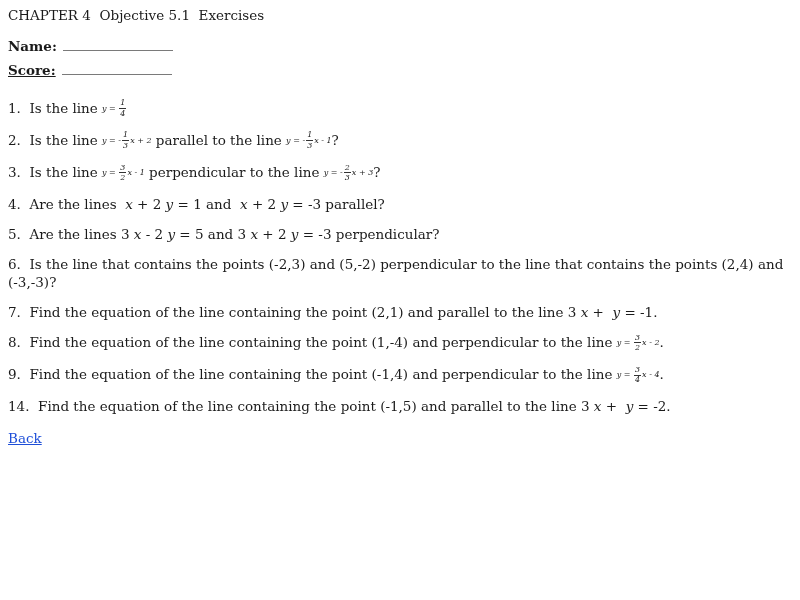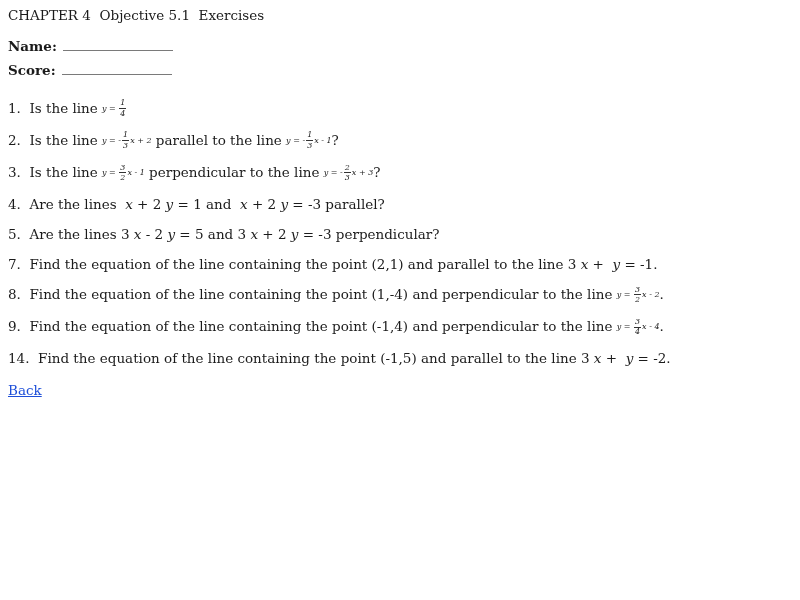--- a/index.html
+++ b/index.html
@@ -12,21 +12,21 @@
   }
   .page { padding: 7px 8px 0 8px; }
 
   .title {
     font-size: 13.5px;
     white-space: pre-wrap;
     margin-bottom: 15px;
   }
 
   .field-row { margin-bottom: 8px; height: 16px; }
-  .field-row.score-row { margin-bottom: 21px; }
+  .field-row.score-row { margin-bottom: 21px; text-decoration: underline; }
   .field-label { font-weight: bold; font-size: 13.5px; }
   .blank-line {
     display: inline-block;
     width: 110px;
     height: 13px;
     margin-left: 6px;
     border-bottom: 1px solid #7a7a7a;
     vertical-align: baseline;
   }
 
@@ -80,20 +80,21 @@
   <div class="field-row score-row">
     <span class="field-label">Score:</span><span class="blank-line"></span>
   </div>
 
   <div id="questions">
       <div class="question has-math"><span class="qnum">1.  </span><span class="qtext">Is the line </span><span class="math"><span class="mpre">y = </span><span class="frac"><span class="fnum">1</span><span class="fden">4</span></span></span></div>
       <div class="question has-math"><span class="qnum">2.  </span><span class="qtext">Is the line </span><span class="math"><span class="mpre">y = -</span><span class="frac"><span class="fnum">1</span><span class="fden">3</span></span><span class="mpost">x + 2</span></span><span class="qtext"> parallel to the line </span><span class="math"><span class="mpre">y = -</span><span class="frac"><span class="fnum">1</span><span class="fden">3</span></span><span class="mpost">x - 1</span></span><span class="qtext">?</span></div>
       <div class="question has-math"><span class="qnum">3.  </span><span class="qtext">Is the line </span><span class="math"><span class="mpre">y = </span><span class="frac"><span class="fnum">3</span><span class="fden">2</span></span><span class="mpost">x - 1</span></span><span class="qtext"> perpendicular to the line </span><span class="math"><span class="mpre">y = -</span><span class="frac"><span class="fnum">2</span><span class="fden">3</span></span><span class="mpost">x + 3</span></span><span class="qtext">?</span></div>
       <div class="question"><span class="qnum">4.  </span><span class="qtext">Are the lines  </span><span class="qvar">x</span><span class="qtext"> + 2 </span><span class="qvar">y</span><span class="qtext"> = 1 and  </span><span class="qvar">x</span><span class="qtext"> + 2 </span><span class="qvar">y</span><span class="qtext"> = -3 parallel?</span></div>
       <div class="question"><span class="qnum">5.  </span><span class="qtext">Are the lines 3 </span><span class="qvar">x</span><span class="qtext"> - 2 </span><span class="qvar">y</span><span class="qtext"> = 5 and 3 </span><span class="qvar">x</span><span class="qtext"> + 2 </span><span class="qvar">y</span><span class="qtext"> = -3 perpendicular?</span></div>
+      <div class="question"><span class="qnum">6.  </span><span class="qtext">Is the line that contains the points (-2,3) and (5,-2) perpendicular to the line that contains the points (2,4) and (-3,-3)?</span></div>
       <div class="question"><span class="qnum">7.  </span><span class="qtext">Find the equation of the line containing the point (2,1) and parallel to the line 3 </span><span class="qvar">x</span><span class="qtext"> +  </span><span class="qvar">y</span><span class="qtext"> = -1.</span></div>
       <div class="question has-math"><span class="qnum">8.  </span><span class="qtext">Find the equation of the line containing the point (1,-4) and perpendicular to the line </span><span class="math"><span class="mpre">y = </span><span class="frac"><span class="fnum">3</span><span class="fden">2</span></span><span class="mpost">x - 2</span></span><span class="qtext">.</span></div>
       <div class="question has-math"><span class="qnum">9.  </span><span class="qtext">Find the equation of the line containing the point (-1,4) and perpendicular to the line </span><span class="math"><span class="mpre">y = </span><span class="frac"><span class="fnum">3</span><span class="fden">4</span></span><span class="mpost">x - 4</span></span><span class="qtext">.</span></div>
       <div class="question"><span class="qnum">14.  </span><span class="qtext">Find the equation of the line containing the point (-1,5) and parallel to the line 3 </span><span class="qvar">x</span><span class="qtext"> +  </span><span class="qvar">y</span><span class="qtext"> = -2.</span></div>
     </div>
 
   <a class="back-link" href="#" style="color: #1d4ed8;">Back</a>
 </div>
 
 </body></html>

